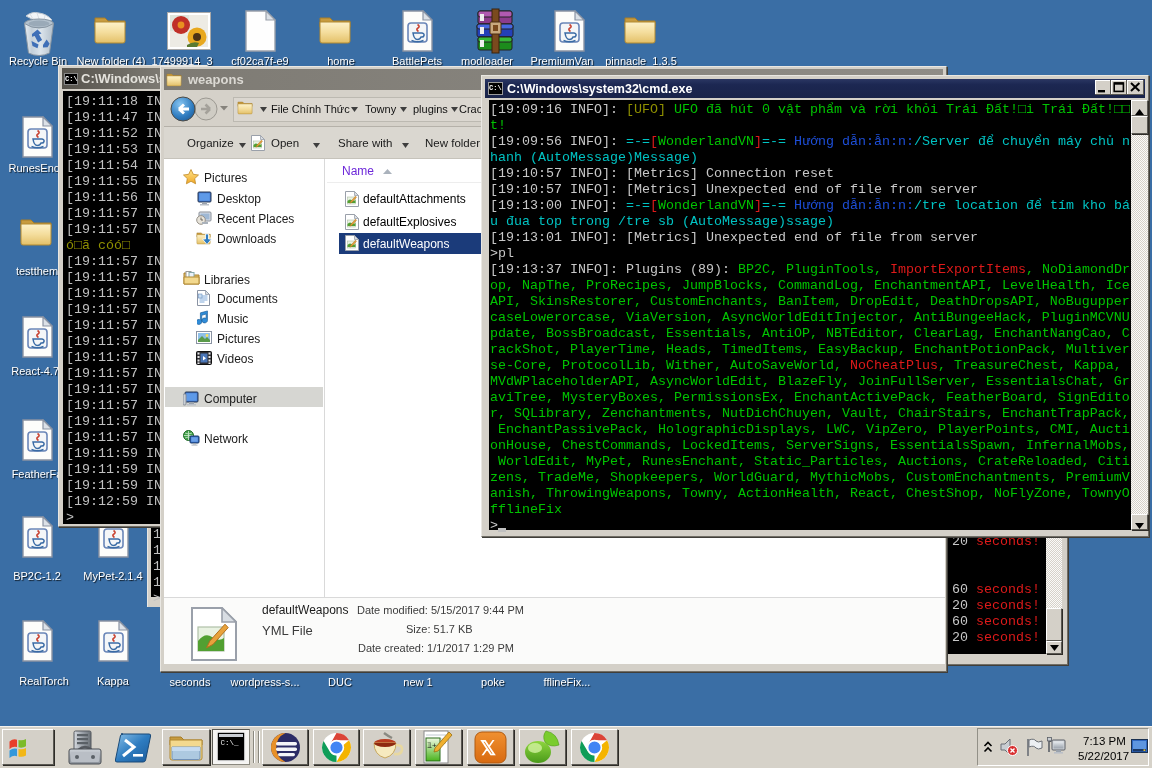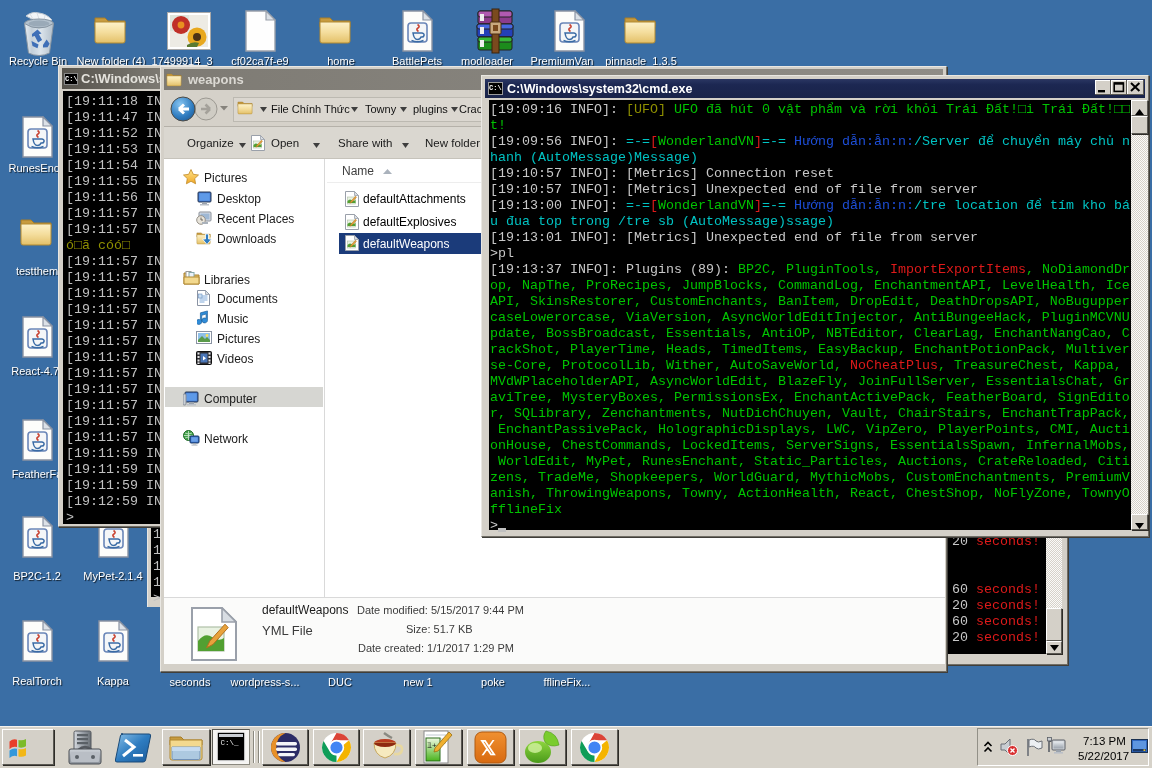--- a/index.html
+++ b/index.html
@@ -169,21 +169,21 @@
 <path d="M11 23 h9 q2.5 .5 2 2.5 q-.5 2 -3 1.5 q-1 2.5 -3.5 2.5 q-3.5 0 -4.5 -6.5z M9.5 30.5 q6 2.5 12 0" fill="none" stroke="#3A6BA5" stroke-width="1.5"></path>
 </svg>
 <div class="lbl" style="left:76px;top:570px;width:74px">MyPet-2.1.4</div>
 <svg class="ab" style="left:22px;top:620px" width="31" height="42" viewBox="0 0 31 42">
 <path d="M1 1 h20 l9 9 v31 h-29 z" fill="#FDFDFB" stroke="#8A93A3" stroke-width="1.4"></path>
 <path d="M21 1 l9 9 h-9 z" fill="#DCE1E7" stroke="#8A93A3" stroke-width="1.2"></path>
 <rect x="6" y="13" width="19" height="19" rx="3" fill="#F4F6F8" stroke="#6A86B8" stroke-width="1.6"></rect>
 <path d="M15.5 14.5 q3 2 .5 3.5 q-2.5 1.5 .5 3.5" fill="none" stroke="#C94332" stroke-width="1.6"></path>
 <path d="M11 23 h9 q2.5 .5 2 2.5 q-.5 2 -3 1.5 q-1 2.5 -3.5 2.5 q-3.5 0 -4.5 -6.5z M9.5 30.5 q6 2.5 12 0" fill="none" stroke="#3A6BA5" stroke-width="1.5"></path>
 </svg>
-<div class="lbl" style="left:0px;top:675px;width:74px">RealTorch</div>
+<div class="lbl" style="left:7px;top:675px;width:74px">RealTorch</div>
 <svg class="ab" style="left:98px;top:620px" width="31" height="42" viewBox="0 0 31 42">
 <path d="M1 1 h20 l9 9 v31 h-29 z" fill="#FDFDFB" stroke="#8A93A3" stroke-width="1.4"></path>
 <path d="M21 1 l9 9 h-9 z" fill="#DCE1E7" stroke="#8A93A3" stroke-width="1.2"></path>
 <rect x="6" y="13" width="19" height="19" rx="3" fill="#F4F6F8" stroke="#6A86B8" stroke-width="1.6"></rect>
 <path d="M15.5 14.5 q3 2 .5 3.5 q-2.5 1.5 .5 3.5" fill="none" stroke="#C94332" stroke-width="1.6"></path>
 <path d="M11 23 h9 q2.5 .5 2 2.5 q-.5 2 -3 1.5 q-1 2.5 -3.5 2.5 q-3.5 0 -4.5 -6.5z M9.5 30.5 q6 2.5 12 0" fill="none" stroke="#3A6BA5" stroke-width="1.5"></path>
 </svg>
 <div class="lbl" style="left:76px;top:675px;width:74px">Kappa</div>
 <div class="lbl" style="left:145px;top:676px;width:90px">seconds</div>
 <div class="lbl" style="left:220px;top:676px;width:90px">wordpress-s...</div>
@@ -387,21 +387,21 @@
     <svg class="ab" style="left:22px;top:363px" width="17" height="16" viewBox="0 0 17 16">
       <circle cx="5.5" cy="5.5" r="5" fill="#3FA045" stroke="#1E6A28"></circle>
       <path d="M1 5.5 h9 M5.5 1 v9 M2 3 q3.5 2 7 0 M2 8 q3.5 -2 7 0" stroke="#CDE8D0" stroke-width=".8" fill="none"></path>
       <rect x="7" y="6" width="9" height="7" rx="1" fill="#2E66C0" stroke="#1A3A66"></rect>
       <rect x="8.2" y="7.2" width="6.6" height="4.6" fill="#6AA0E8"></rect>
       <rect x="10" y="13" width="3" height="1.5" fill="#9AA2AC"></rect>
       <rect x="8.5" y="14.5" width="6" height="1.2" fill="#B9BFC7"></rect>
     </svg>
     <div class="ab" style="left:43px;top:365px;font-size:12px;color:#1B1B1B">Network</div>
     <div class="ab" style="left:163px;top:92px;width:1px;height:439px;background:#D9D9D9"></div>
-    <div class="ab" style="left:181px;top:97px;font-size:12px;color:#404040">Name</div>
+    <div class="ab" style="left:181px;top:97px;font-size:12px;color:#6d28d9">Name</div>
     <svg class="ab" style="left:222px;top:102px" width="9" height="5" viewBox="0 0 9 5">
       <path d="M4.5 0 L9 5 H0z" fill="#AAB2BC"></path>
     </svg>
     <div class="ab" style="left:166px;top:115px;width:318px;height:1px;background:#EDEDED"></div>
     <svg class="ab" style="left:184px;top:124px" width="14" height="16" viewBox="0 0 14 16">
 <path d="M.5 .5 h9 l4 4 v11 h-13z" fill="#FFF" stroke="#9AA0AA"></path>
 <path d="M9.5 .5 l4 4 h-4z" fill="#D8DDE3" stroke="#9AA0AA" stroke-width=".8"></path>
 <rect x="2.5" y="6" width="8" height="7" fill="#E9F2E2" stroke="#B0C0A8" stroke-width=".6"></rect>
 <path d="M2.5 10 q2 -2.5 4 -1 q2 1.5 4 0 v3 h-8z" fill="#52A032"></path>
 <path d="M10.5 5.2 l-4.6 5 -1 2 2 -1 4.6 -5z" fill="#E8A23C" stroke="#B2701E" stroke-width=".5"></path>

